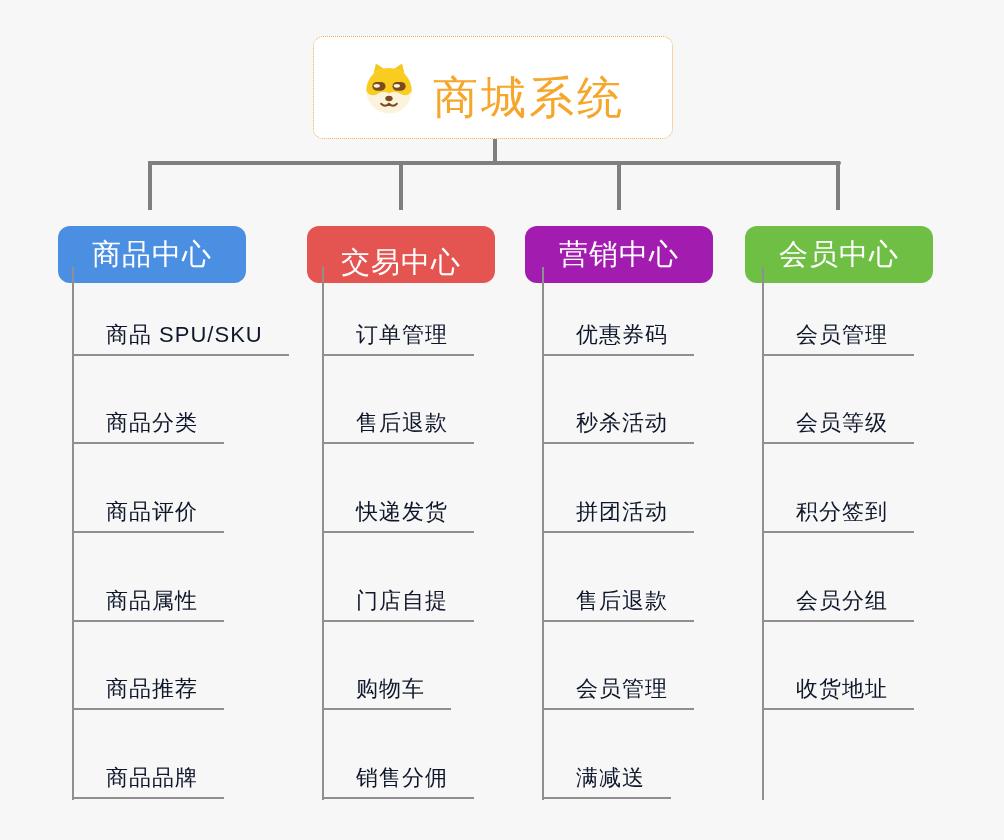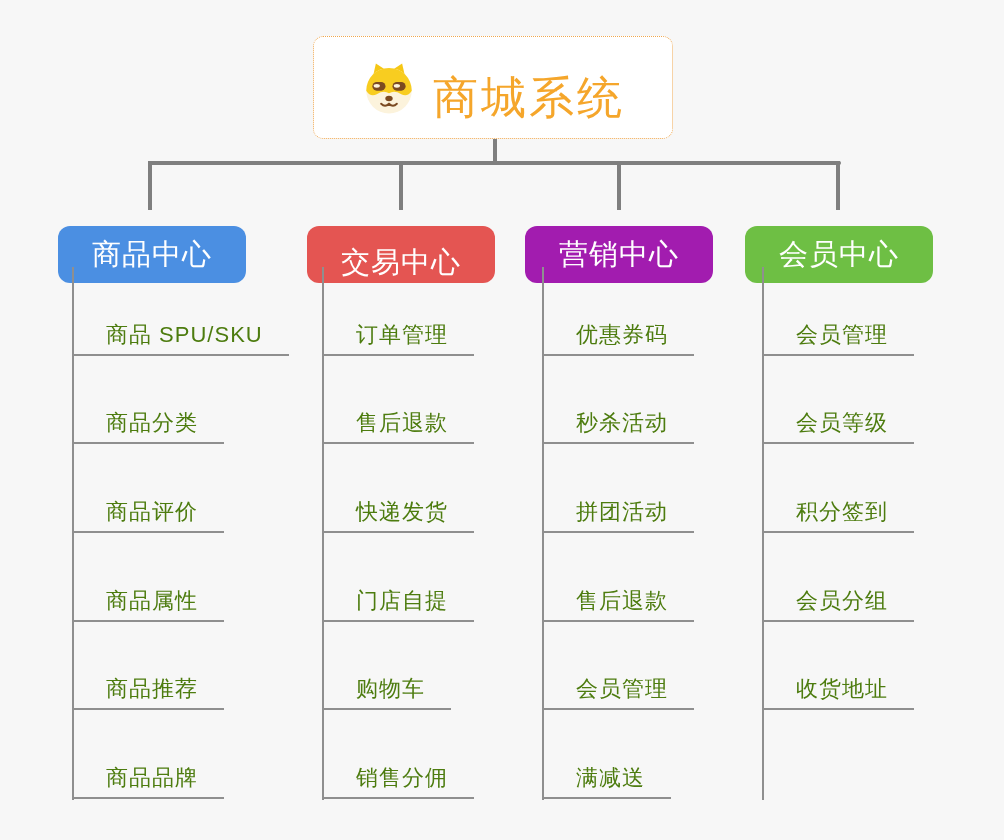--- a/index.html
+++ b/index.html
@@ -25,21 +25,21 @@
     display:flex; align-items:center; justify-content:center; cursor:pointer;margin-top:16px; }
   .branch-label { color:#FFFFFF; font-size:29px; letter-spacing:1px; white-space:nowrap; }
 
   
   .vline { position:absolute; top:267px; width:2px; height:533px; background:#8F8F8F; }
 
   
   .col { position:absolute; top:267px; display:flex; flex-direction:column; align-items:flex-start; }
   .leaf { height:88.7px; display:flex; align-items:flex-end;
     padding:0 26px 4px 34px; border-bottom:2px solid #8F8F8F;
-    font-size:22px; letter-spacing:1px; color:#4d7c0f; white-space:nowrap; cursor:pointer; }
+    font-size:22px; letter-spacing:1px; color:#0f172a; white-space:nowrap; cursor:pointer; }
 </style>
 </head>
 <body>
 
 <div class="canvas">
 
   <div class="conn stem"></div>
   <div class="conn hbar"></div>
   <div class="conn drop" style="left:148px"></div>
   <div class="conn drop" style="left:399px"></div>

